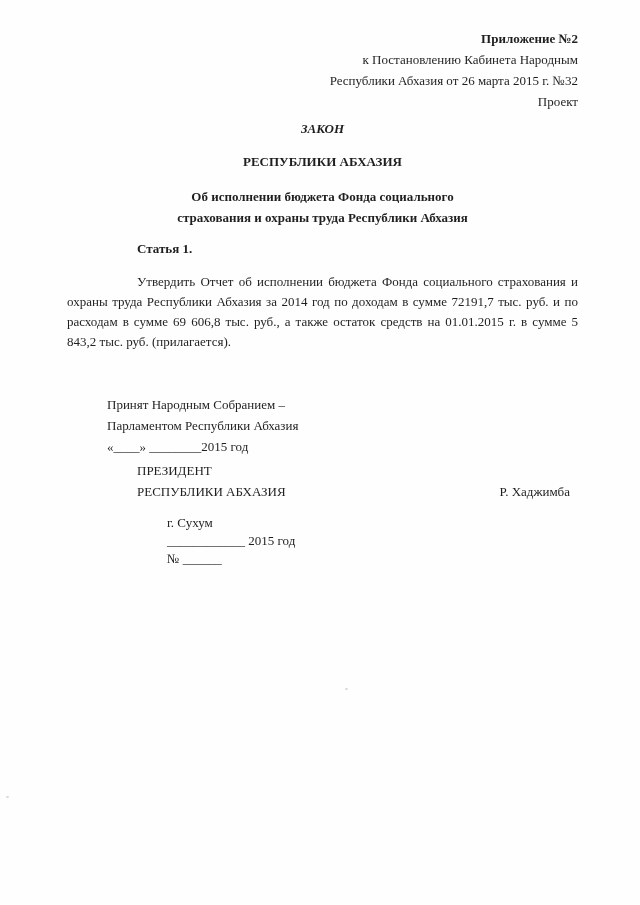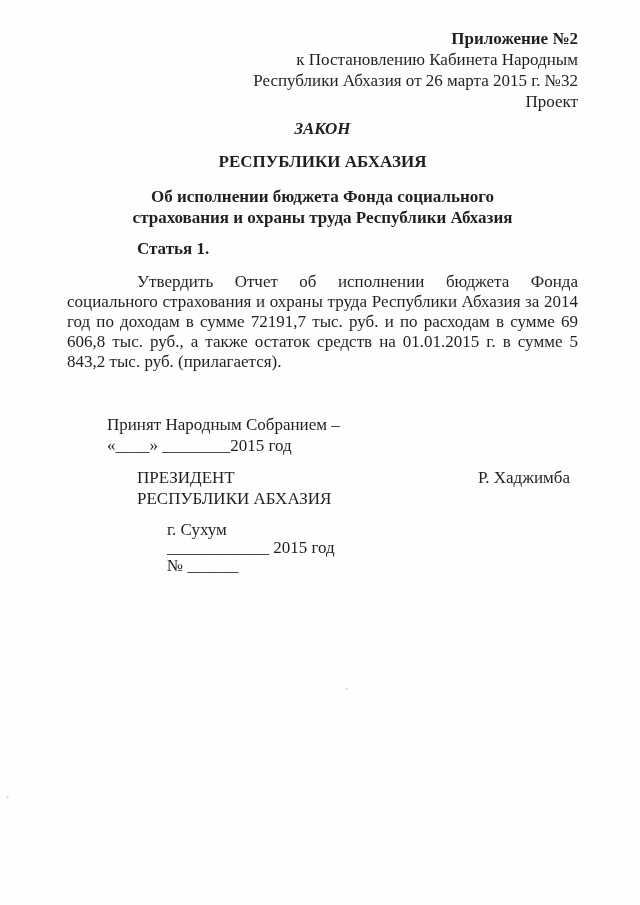--- a/index.html
+++ b/index.html
@@ -8,21 +8,21 @@
     background: #ffffff;
   }
   .page {
     position: relative;
     width: 640px;
     height: 905px;
     margin: 0 auto;
     background: #fefefe;
     color: #1f1f1f;
     font-family: "Liberation Serif", "DejaVu Serif", serif;
-    font-size: 17px;
+    font-size: 13px;
     line-height: 21px;
     box-sizing: border-box;
     padding: 28px 62px 0 67px;
     overflow: hidden;
   }
   .right { text-align: right; }
   .center { text-align: center; }
   .bold { font-weight: bold; }
   .header-block { line-height: 21px; }
   .draft { }
@@ -38,25 +38,26 @@
     text-align: justify;
     text-indent: 70px;
     line-height: 20px;
   }
   .adoption-block {
     margin-top: 42px;
     margin-left: 40px;
     line-height: 21px;
   }
   .signature-row {
-    margin-top: 11px;
+    margin-top: 3px;
     margin-left: 70px;
     margin-right: 8px;
     display: flex;
     justify-content: space-between;
+    align-items: flex-end;
     line-height: 21px;
   }
   .footer-block {
     margin-top: 12px;
     margin-left: 100px;
     line-height: 18px;
   }
   .speck {
     position: absolute;
     width: 3px;
@@ -84,20 +85,21 @@
   <div class="subject-block center bold">
     <div>Об исполнении бюджета Фонда социального</div>
     <div>страхования и охраны труда Республики Абхазия</div>
   </div>
 
   <div class="article-heading bold">Статья 1.</div>
   <p class="article-body" style="margin:13px 0 0 0">Утвердить Отчет об исполнении бюджета Фонда социального страхования и охраны труда Республики Абхазия за 2014 год по доходам в сумме 72191,7 тыс. руб. и по расходам в сумме 69 606,8 тыс. руб., а также остаток средств на 01.01.2015 г. в сумме 5 843,2 тыс. руб. (прилагается).</p>
 
   <div class="adoption-block">
     <div>Принят Народным Собранием –</div>
+    <div>Парламентом Республики Абхазия</div>
     <div>«____» ________2015 год</div>
   </div>
 
   <div class="signature-row">
     <div>
       <div>ПРЕЗИДЕНТ</div>
       <div>РЕСПУБЛИКИ АБХАЗИЯ</div>
     </div>
     <div>Р. Хаджимба</div>
   </div>

